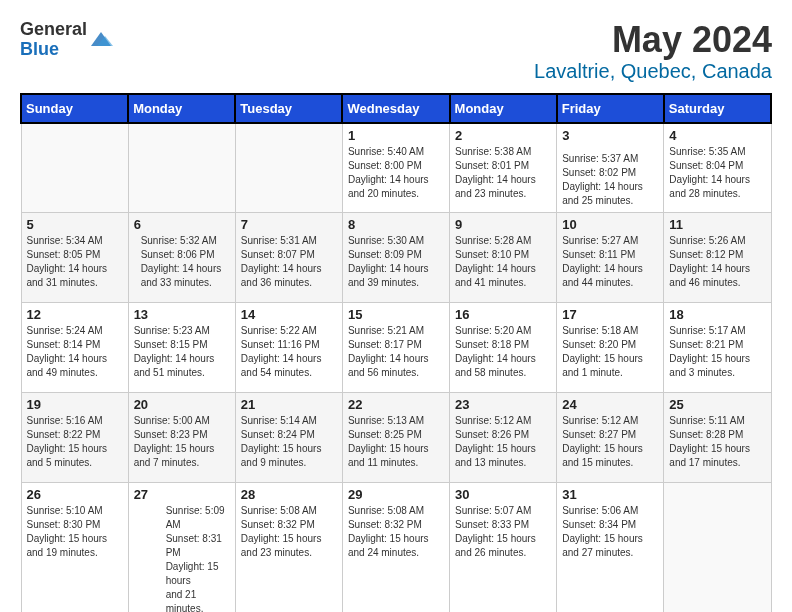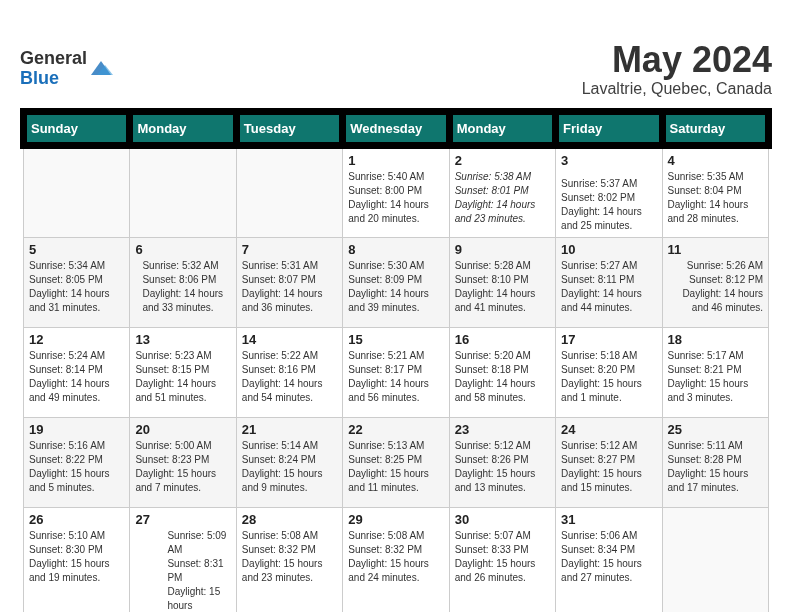--- a/index.html
+++ b/index.html
@@ -6,23 +6,22 @@
     body {
       font-family: Arial, sans-serif;
       background: #fff;
       width: 792px;
       min-height: 612px;
       padding: 20px;
     }
     .header {
       display: flex;
       justify-content: space-between;
-      align-items: center;
+      align-items: flex-start;
       margin-bottom: 10px;
-      margin-top: 20px;
     }
     .logo {
       display: flex;
       align-items: center;
     }
     .logo-text {
       display: flex;
       flex-direction: column;
       line-height: 1.1;
     }
@@ -44,36 +43,36 @@
     .title-block {
       text-align: right;
     }
     .month-title {
       font-size: 36px;
       font-weight: bold;
       color: #333;
       line-height: 1.1;
     }
     .subtitle {
-      font-size: 16px;
-      color: #404040;
+      font-size: 20px;
+      color: #0369a1;
     }
     table {
       width: 100%;
       border-collapse: collapse;
       table-layout: fixed;
     }
     thead th {
-      background-color: #0f766e;
+      background-color: #1d4ed8;
       color: #fff;
       font-size: 13px;
       font-weight: bold;
       padding: 6px 4px;
       text-align: left;
-      border: 7px solid #000000;
+      border: 2px solid #000000;
     }
     tbody td {
       border: 1px solid #ccc;
       vertical-align: top;
       padding: 4px 5px;
       font-size: 10.5px;
       color: #333;
       height: 90px;
       background: #fff;
     }
@@ -135,21 +134,21 @@
         <td class="empty"></td>
         <td>
           <span class="day-number">1</span>
           <div class="day-info" style="white-space: pre-line;">Sunrise: 5:40 AM
 Sunset: 8:00 PM
 Daylight: 14 hours
 and 20 minutes.</div>
         </td>
         <td>
           <span class="day-number">2</span>
-          <div class="day-info" style="white-space: pre-line; font-style: italic;">Sunrise: 5:38 AM
+          <div class="day-info" style="white-space: pre-line;">Sunrise: 5:38 AM
 Sunset: 8:01 PM
 Daylight: 14 hours
 and 23 minutes.</div>
         </td>
         <td>
           <span class="day-number">3</span>
           <div class="day-info" style="white-space: pre-line; margin-top: 9px;">Sunrise: 5:37 AM
 Sunset: 8:02 PM
 Daylight: 14 hours
 and 25 minutes.</div>
@@ -200,21 +199,21 @@
         </td>
         <td>
           <span class="day-number">10</span>
           <div class="day-info" style="white-space: pre-line;">Sunrise: 5:27 AM
 Sunset: 8:11 PM
 Daylight: 14 hours
 and 44 minutes.</div>
         </td>
         <td>
           <span class="day-number">11</span>
-          <div class="day-info" style="white-space: pre-line; text-align: right;">Sunrise: 5:26 AM
+          <div class="day-info" style="white-space: pre-line;">Sunrise: 5:26 AM
 Sunset: 8:12 PM
 Daylight: 14 hours
 and 46 minutes.</div>
         </td>
       </tr>
       <tr>
         <td>
           <span class="day-number">12</span>
           <div class="day-info" style="white-space: pre-line;">Sunrise: 5:24 AM
 Sunset: 8:14 PM
@@ -224,21 +223,21 @@
         <td>
           <span class="day-number">13</span>
           <div class="day-info" style="white-space: pre-line;">Sunrise: 5:23 AM
 Sunset: 8:15 PM
 Daylight: 14 hours
 and 51 minutes.</div>
         </td>
         <td>
           <span class="day-number">14</span>
           <div class="day-info" style="white-space: pre-line;">Sunrise: 5:22 AM
-Sunset: 8:16 PM
+Sunset: 11:16 PM
 Daylight: 14 hours
 and 54 minutes.</div>
         </td>
         <td>
           <span class="day-number">15</span>
           <div class="day-info" style="white-space: pre-line;">Sunrise: 5:21 AM
 Sunset: 8:17 PM
 Daylight: 14 hours
 and 56 minutes.</div>
         </td>

